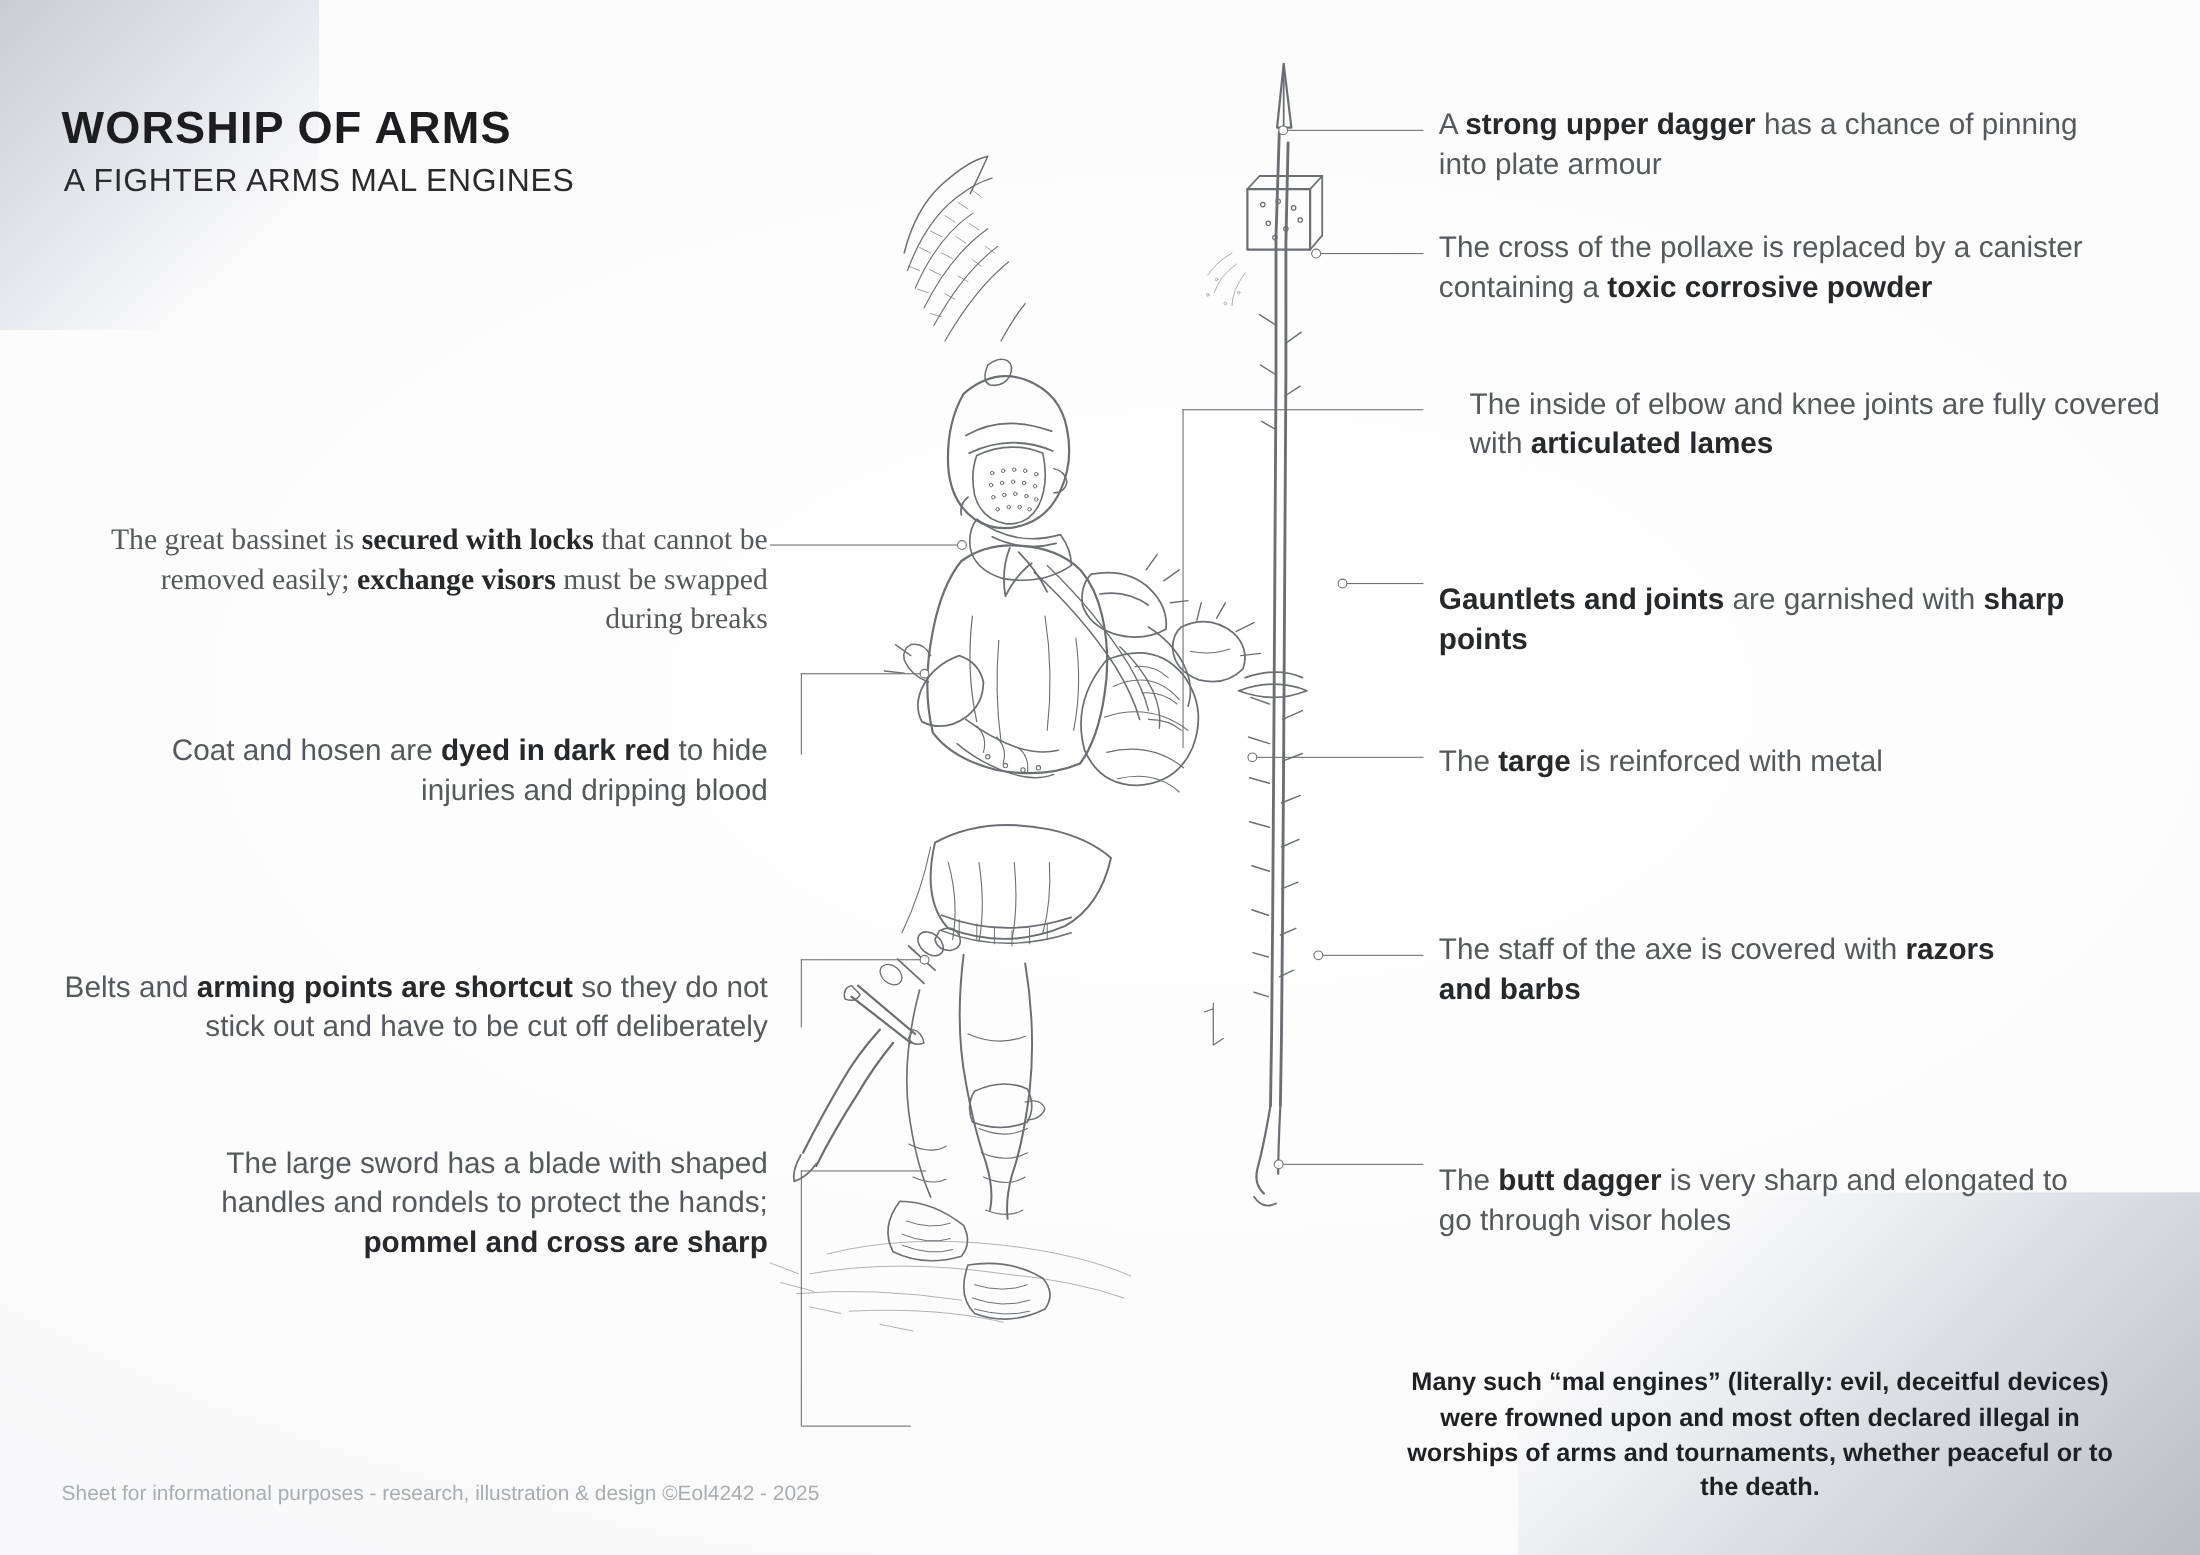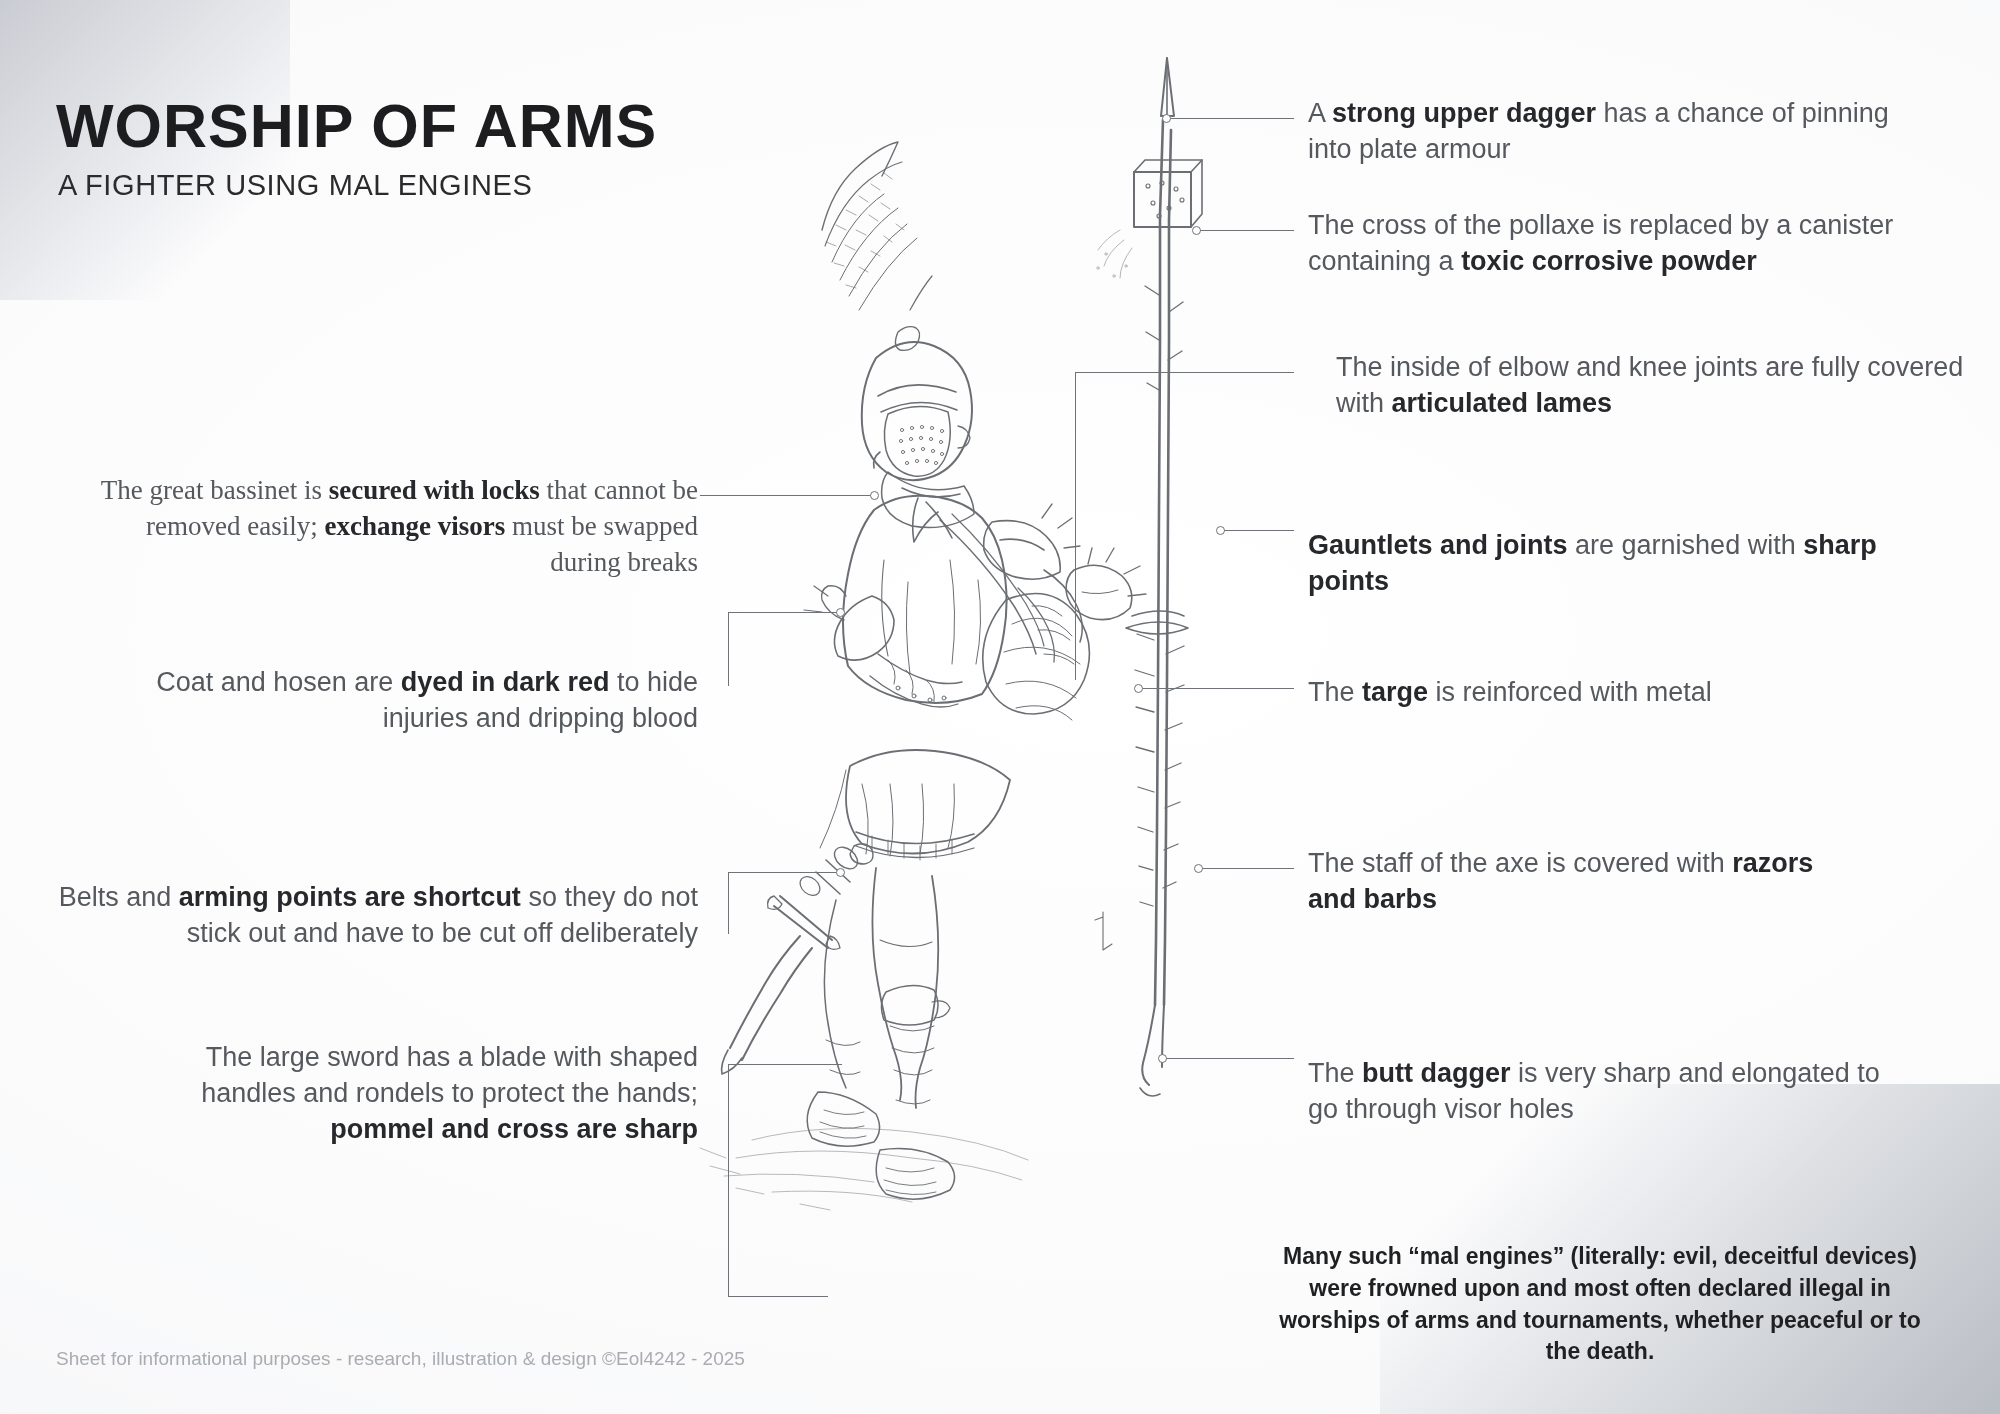--- a/index.html
+++ b/index.html
@@ -38,21 +38,21 @@
     pointer-events: none;
   }
 
   
   .title-block {
     position: absolute;
     left: 56px;
     top: 96px;
   }
   .main-title {
-    font-size: 61px;
+    font-size: 41px;
     font-weight: bold;
     letter-spacing: 1.0px;
     color: #1d1d1f;
     line-height: 1.0;
     margin: 0;
   }
   .sub-title {
     font-size: 29px;
     letter-spacing: 0.6px;
     color: #2b2b2d;
@@ -118,21 +118,21 @@
 </style>
 </head>
 <body>
 
 <div class="sheet"></div>
 <div class="corner-tl"></div>
 <div class="corner-br"></div>
 
 <div class="title-block">
   <h1 class="main-title">WORSHIP OF ARMS</h1>
-  <div class="sub-title">A FIGHTER USING MAL ENGINES</div>
+  <div class="sub-title">A FIGHTER ARMS MAL ENGINES</div>
 </div>
 
 <div class="illustration">
 <svg width="700" height="1280" viewBox="0 0 700 1280" fill="none" xmlns="http://www.w3.org/2000/svg">
   <g stroke="#6b6e73" fill="none" stroke-width="1.6" stroke-linecap="round" stroke-linejoin="round">
 
     <path d="M523 80 L520 175 L520 300 L519 470 L518 640 L517 790 L516 900 L515 965" stroke-width="2.6"></path>
     <path d="M531 90 L529 180 L529 300 L528 470 L527 640 L526 790 L525 900 L524 965" stroke-width="2.6"></path>
 
     <path d="M527 18 L521 76 L534 76 Z" stroke-width="2"></path>

